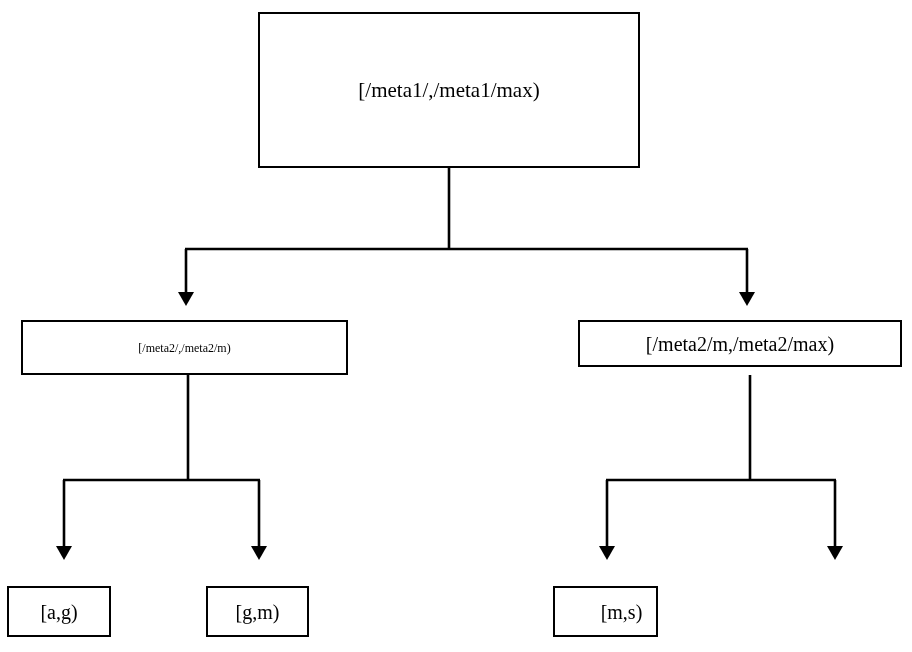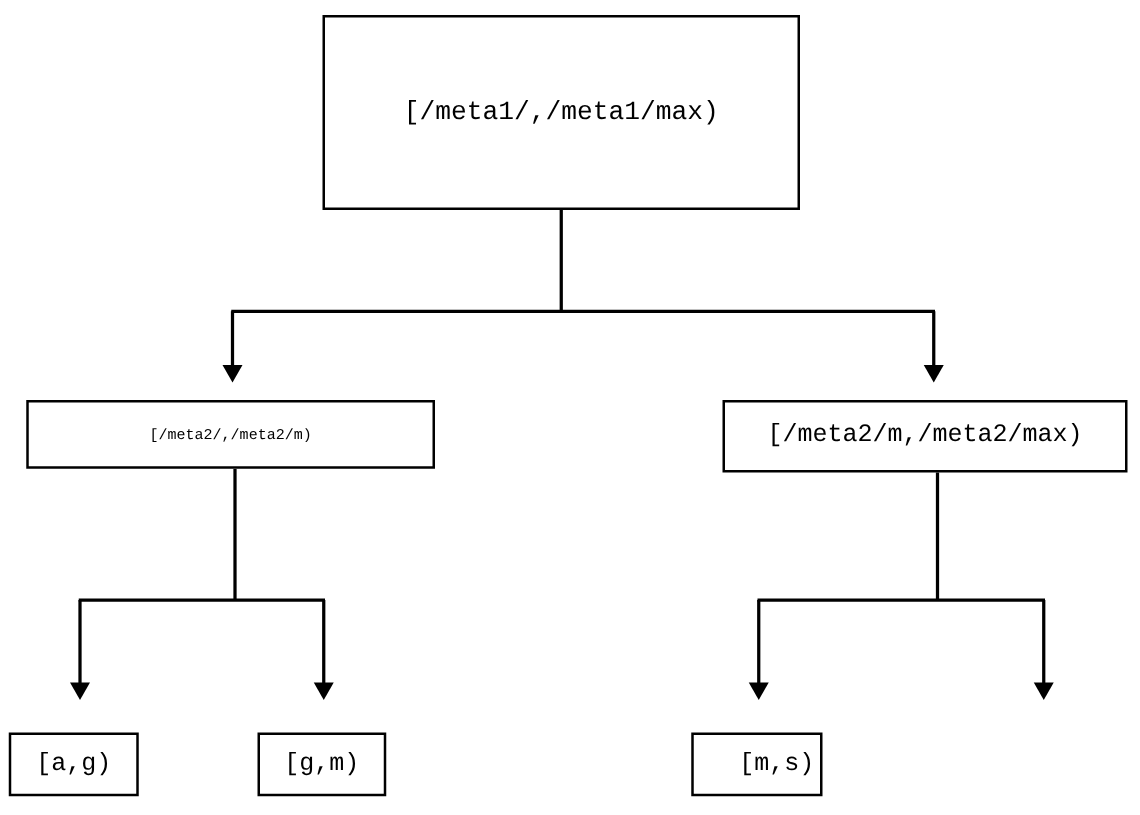--- a/index.html
+++ b/index.html
@@ -6,21 +6,21 @@
     margin: 0;
     padding: 0;
     background: #ffffff;
   }
   #diagram-root {
     position: relative;
     width: 912px;
     height: 652px;
     background: #ffffff;
     overflow: hidden;
-    font-family: Liberation Mono, monospace;
+    font-family: Liberation Serif, serif;
   }
   #edge-layer {
     position: absolute;
     left: 0;
     top: 0;
     width: 912px;
     height: 652px;
     pointer-events: none;
   }
   .node {
@@ -50,21 +50,21 @@
     left: 21px;
     top: 320px;
     width: 327px;
     height: 55px;
     font-size: 12px;
   }
   .node-mid-right {
     left: 578px;
     top: 320px;
     width: 324px;
-    height: 58px;
+    height: 47px;
     font-size: 20px;
     align-items: center;
   }
   .node-leaf {
     height: 51px;
     font-size: 20px;
   }
   .node-leaf-ag {
     left: 7px;
     top: 586px;

